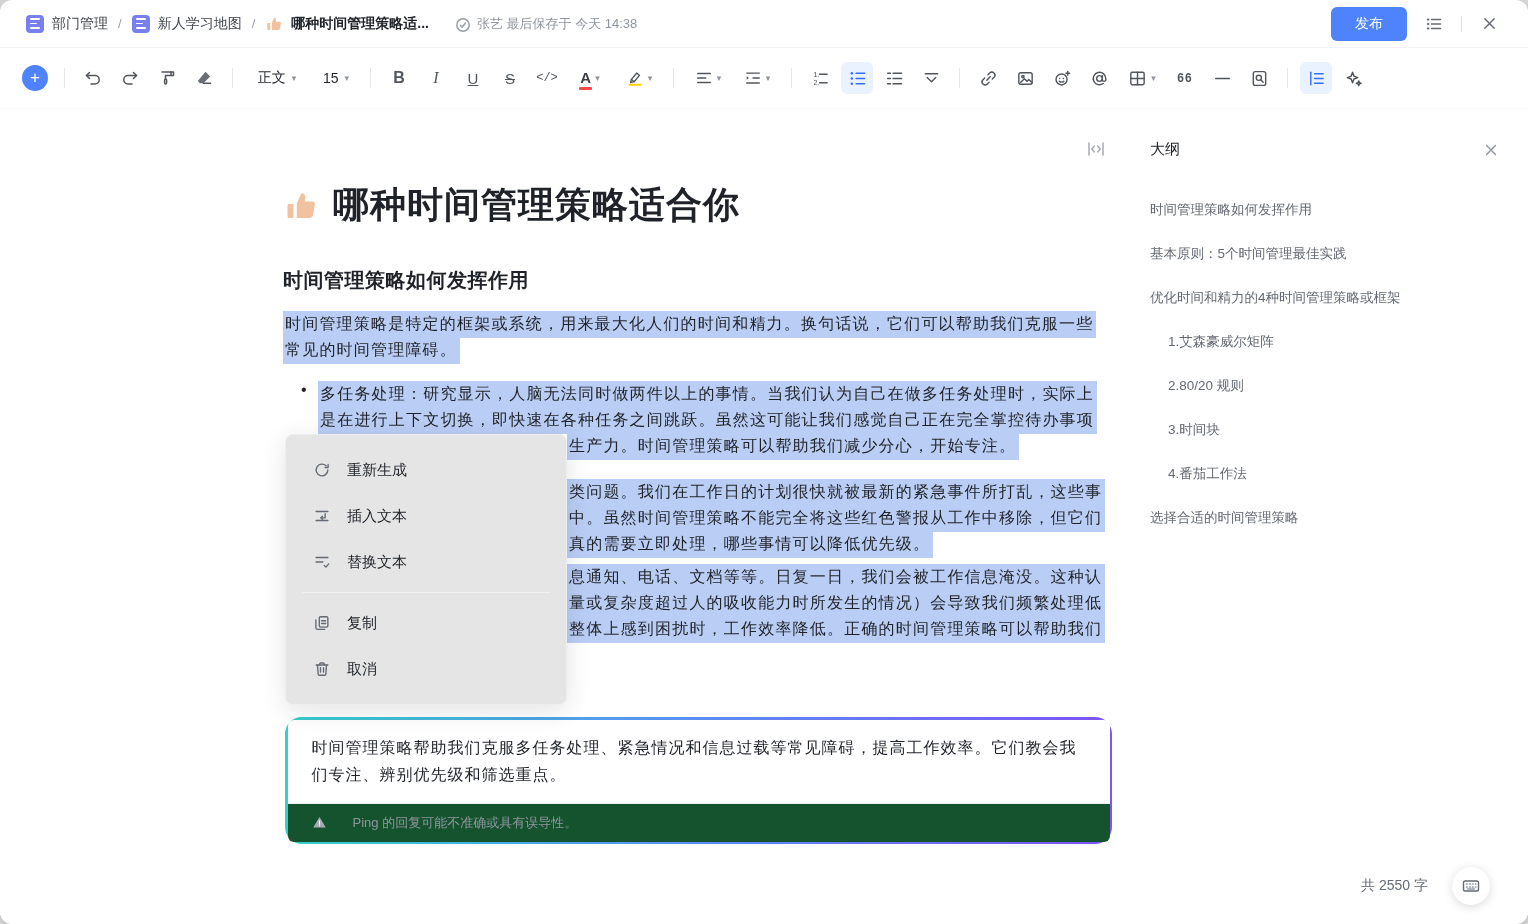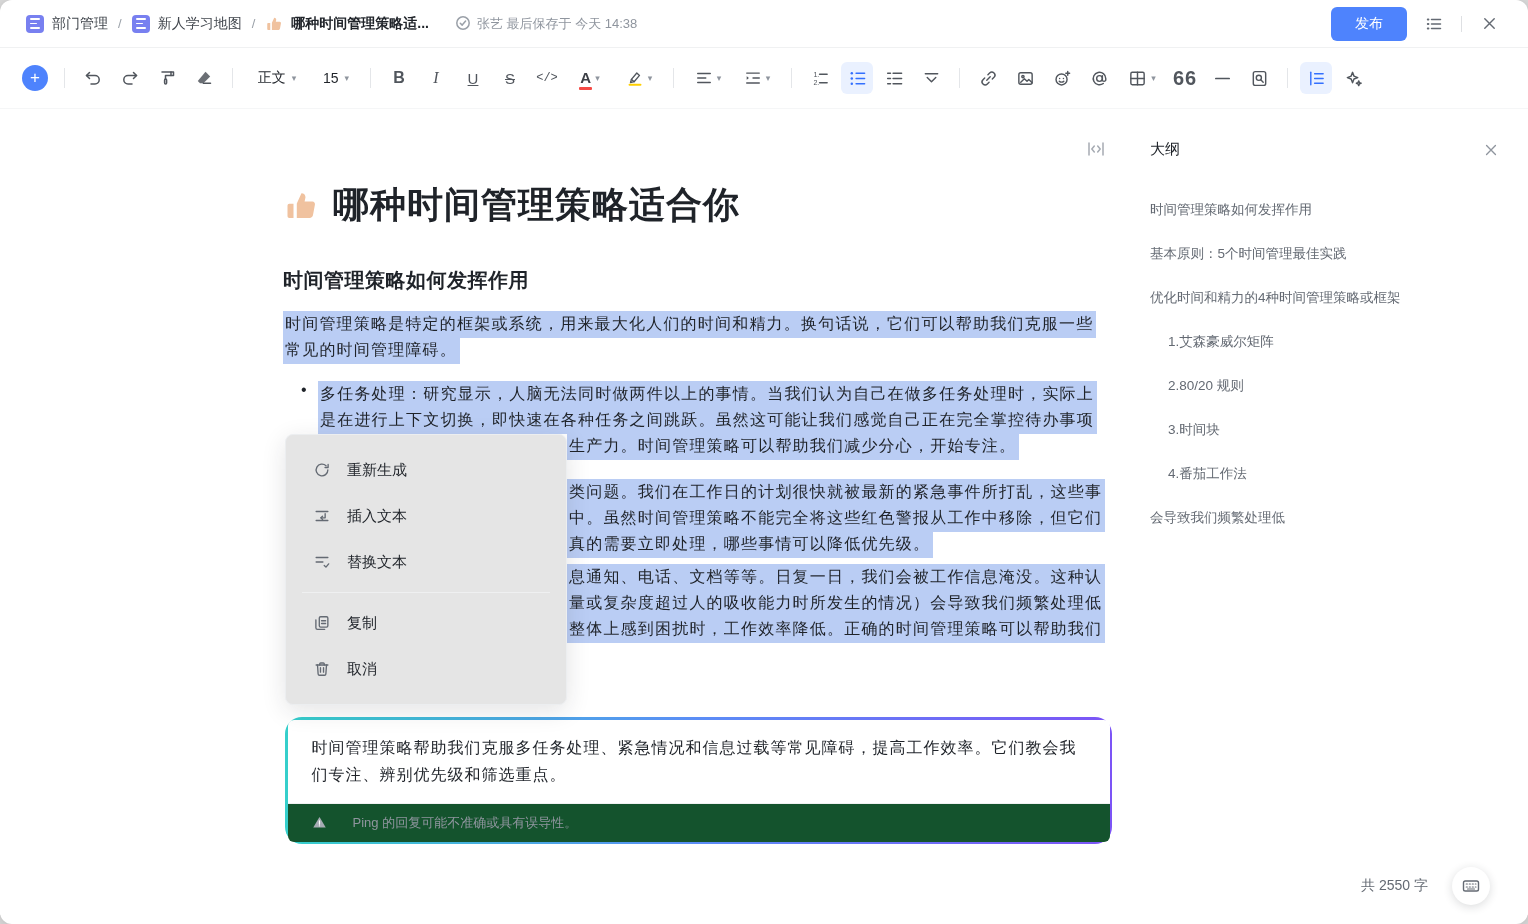--- a/index.html
+++ b/index.html
@@ -10,21 +10,21 @@
   
   .header { height:48px; display:flex; align-items:center; padding:0 28px 0 26px; border-bottom:1px solid #f0f1f2; }
   .crumbs { display:flex; align-items:center; gap:10px; }
   .crumb { display:flex; align-items:center; gap:8px; cursor:pointer; }
   .crumb-label { font-size:14px; color:#41464d; white-space:nowrap; }
   .crumb.current .crumb-label { color:#1f2329; font-weight:700; }
   .crumb-sep { color:#9aa0a8; font-size:13px; }
   .doc-ico { width:18px; height:18px; border-radius:4px; background:#7880f0; display:flex; flex-direction:column; justify-content:center; gap:2.5px; padding:0 4px; }
   .doc-ico i { display:block; height:1.8px; background:#fff; border-radius:1px; }
   .doc-ico i:nth-child(2){ width:70%; }
-  .save-status { display:flex; align-items:flex-start; gap:6px; margin-left:26px; color:#8f959e; font-size:13px; white-space:nowrap; }
+  .save-status { display:flex; align-items:flex-end; gap:6px; margin-left:26px; color:#8f959e; font-size:13px; white-space:nowrap; }
   .header-right { margin-left:auto; display:flex; align-items:center; gap:16px; }
   .publish-btn { background:#4e83fd; color:#fff; font-size:14px; border:none; border-radius:6px; padding:8px 24px; cursor:pointer; font-family:inherit; }
   .hdr-ico { width:22px; height:22px; display:flex; align-items:center; justify-content:center; cursor:pointer; }
   .vdiv { width:1px; height:16px; background:#dee0e3; }
 
   
   .toolbar { height:61px; display:flex; align-items:center; padding:0 22px; gap:5px; border-bottom:1px solid #f5f6f7; }
   .tbtn { min-width:32px; height:32px; border-radius:6px; display:flex; align-items:center; justify-content:center; cursor:pointer; gap:2px; }
   .tbtn.active { background:#eaf1ff; }
   .tbtn svg { stroke:#51565d; fill:none; stroke-width:1.5; stroke-linecap:round; stroke-linejoin:round; }
@@ -34,21 +34,21 @@
   .caret { font-size:9px; color:#8f959e; margin-left:2px; }
   .plus-circle { width:26px; height:26px; border-radius:50%; background:#4e83fd; color:#fff; font-size:17px; display:flex; align-items:center; justify-content:center; cursor:pointer; margin-right:4px; }
   .glyph { font-size:15px; color:#51565d; }
   .glyph.b { font-weight:700; font-size:16px; }
   .glyph.i { font-style:italic; font-family:"Liberation Serif",serif; font-size:16px; }
   .glyph.u { text-decoration:underline; }
   .glyph.s { text-decoration:line-through; }
   .glyph.code { font-family:"Liberation Mono",monospace; font-size:12px; }
   .acolor { position:relative; font-weight:700; font-size:15px; color:#3c4046; line-height:14px; }
   .acolor::after { content:""; position:absolute; left:-1px; right:-1px; bottom:-5px; height:3px; background:#f54a45; border-radius:1px; }
-  .quote-glyph { font-weight:700; font-size:20px; color:#51565d; letter-spacing:1px; }
+  .quote-glyph { font-weight:700; font-size:12px; color:#51565d; letter-spacing:1px; }
 
   
   .doc-area { position:relative; height:806px; background:#fff; overflow:hidden; }
   .doc-title { position:absolute; left:283px; top:72px; display:flex; align-items:center; gap:14px; }
   .doc-title h1 { font-size:36px; font-weight:700; letter-spacing:1px; }
   .doc-h2 { position:absolute; left:283px; top:158px; font-size:20px; font-weight:700; letter-spacing:.5px; }
   .tline { position:absolute; font-size:16px; line-height:24px; letter-spacing:1.2px; white-space:nowrap; }
   .tline.hl { background:#bacdf4; padding:1px 3px 2px 2px; }
   .bullet-dot { position:absolute; font-size:16px; color:#1f2329; }
 
@@ -404,21 +404,21 @@
         </svg>
     </span>
     <div class="outline-list" id="outline-list">
         <div class="ol-item">时间管理策略如何发挥作用</div>
         <div class="ol-item">基本原则：5个时间管理最佳实践</div>
         <div class="ol-item">优化时间和精力的4种时间管理策略或框架</div>
         <div class="ol-item ind">1.艾森豪威尔矩阵</div>
         <div class="ol-item ind">2.80/20 规则</div>
         <div class="ol-item ind">3.时间块</div>
         <div class="ol-item ind">4.番茄工作法</div>
-        <div class="ol-item">会导致我们频繁处理低</div>
+        <div class="ol-item">选择合适的时间管理策略</div>
       </div>
 
     <div class="word-count">共 2550 字</div>
     <div class="kbd-fab">
       <svg width="20" height="20" viewBox="0 0 20 20">
           <rect x="2.5" y="5" width="15" height="10" rx="1.8"></rect>
           <path d="M5.2 8h1.2M8.2 8h1.2M11.2 8h1.2M14.2 8h.8M5.2 11h1.2M8.2 11h1.2M11.2 11h1.2M14.2 11h.8M6.5 13h7" stroke-width="1.1"></path>
         </svg>
     </div>
   </div>

